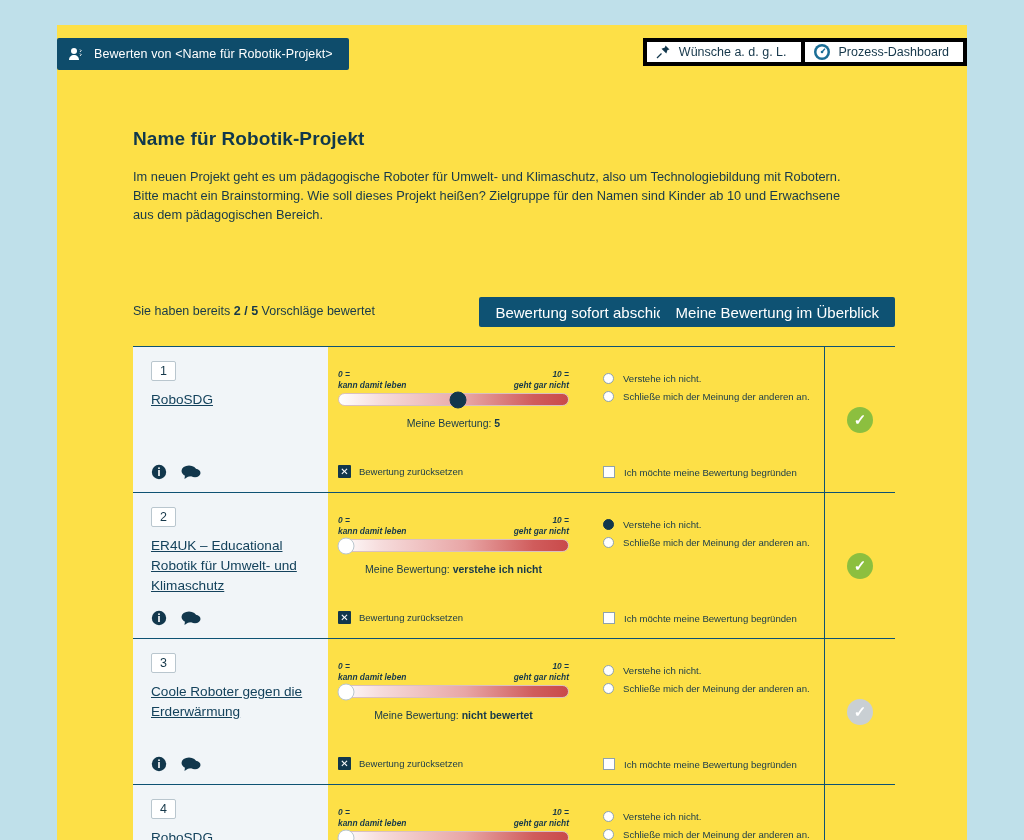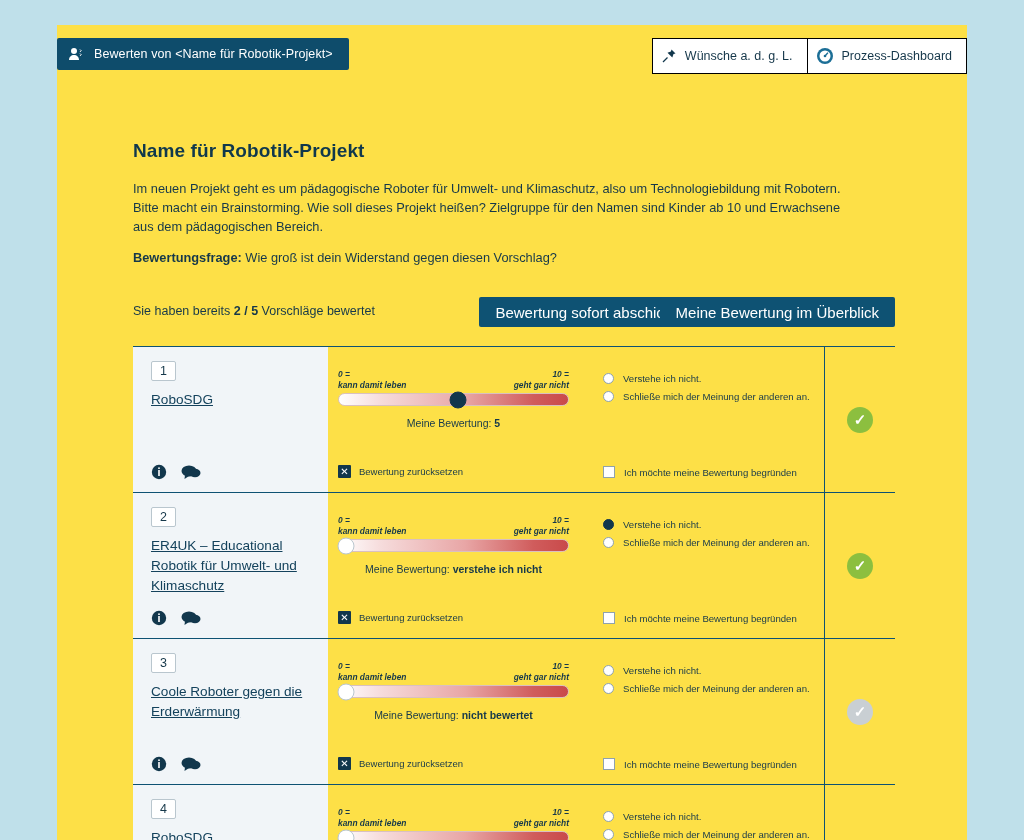--- a/index.html
+++ b/index.html
@@ -56,41 +56,41 @@
     position: absolute;
     right: 0;
     top: 13px;
     display: flex;
     height: 32px;
   }
   .tr-btn {
     display: flex;
     align-items: center;
     background: #ffffff;
-    border: 1px solid #000000;
-    height: 36px;
+    border: 4px solid #000000;
+    height: 28px;
     box-sizing: border-box;
     padding: 0 14px 0 8px;
     font-size: 12.5px;
     color: #15374a;
     white-space: nowrap;
   }
   .tr-btn + .tr-btn {
     border-left: none;
   }
   .tr-btn .ci {
     margin-right: 8px;
     display: flex;
     align-items: center;
   }
   
   .content {
     position: absolute;
     left: 76px;
-    top: 115px;
+    top: 103px;
     width: 762px;
   }
   h1.title {
     font-size: 19px;
     color: #10384c;
     margin: 0 0 17px 0;
     font-weight: bold;
     letter-spacing: .1px;
   }
   .intro {
@@ -364,24 +364,20 @@
           </svg>
         </span>
         <span>Prozess-Dashboard</span>
       </div>
     </div>
   </div>
 
   <div class="content">
     <h1 class="title">Name für Robotik-Projekt</h1>
     <p class="intro">Im neuen Projekt geht es um pädagogische Roboter für Umwelt- und Klimaschutz, also um Technologiebildung mit Robotern. Bitte macht ein Brainstorming. Wie soll dieses Projekt heißen? Zielgruppe für den Namen sind Kinder ab 10 und Erwachsene aus dem pädagogischen Bereich.</p>
-    <p class="ratingq">
-      <b>Bewertungsfrage:</b>
-      <span>Wie groß ist dein Widerstand gegen diesen Vorschlag?</span>
-    </p>
   </div>
 
   <div class="actionrow">
     <div class="progress-text">
       <span>Sie haben bereits</span>
       <b>2 / 5</b>
       <span>Vorschläge bewertet</span>
     </div>
     <button class="btn-primary" id="btn-send">Bewertung sofort abschicken</button>
     <button class="btn-primary" id="btn-overview">Meine Bewertung im Überblick</button>

